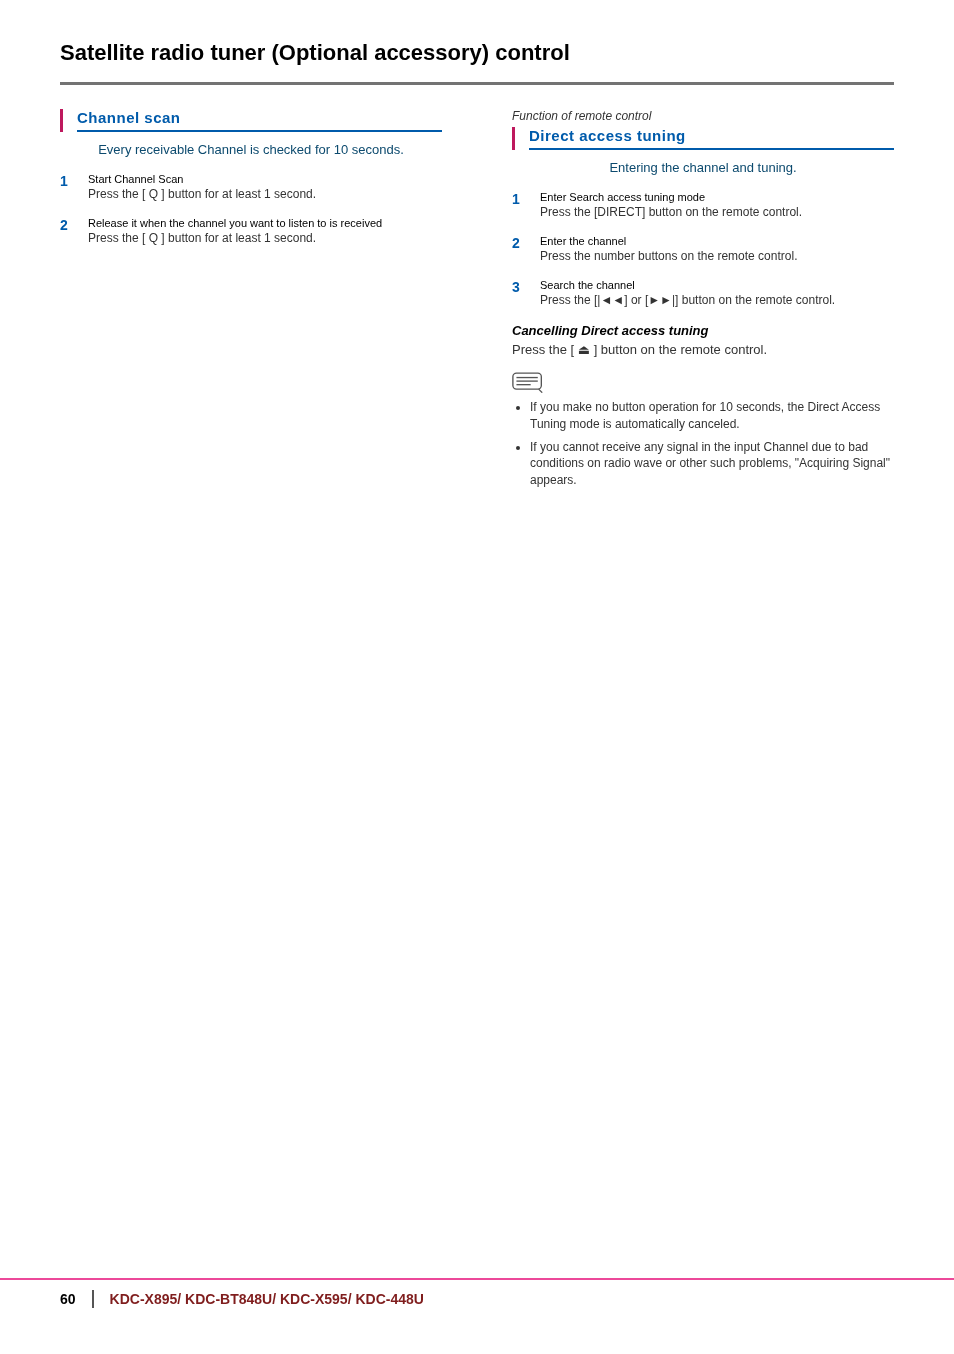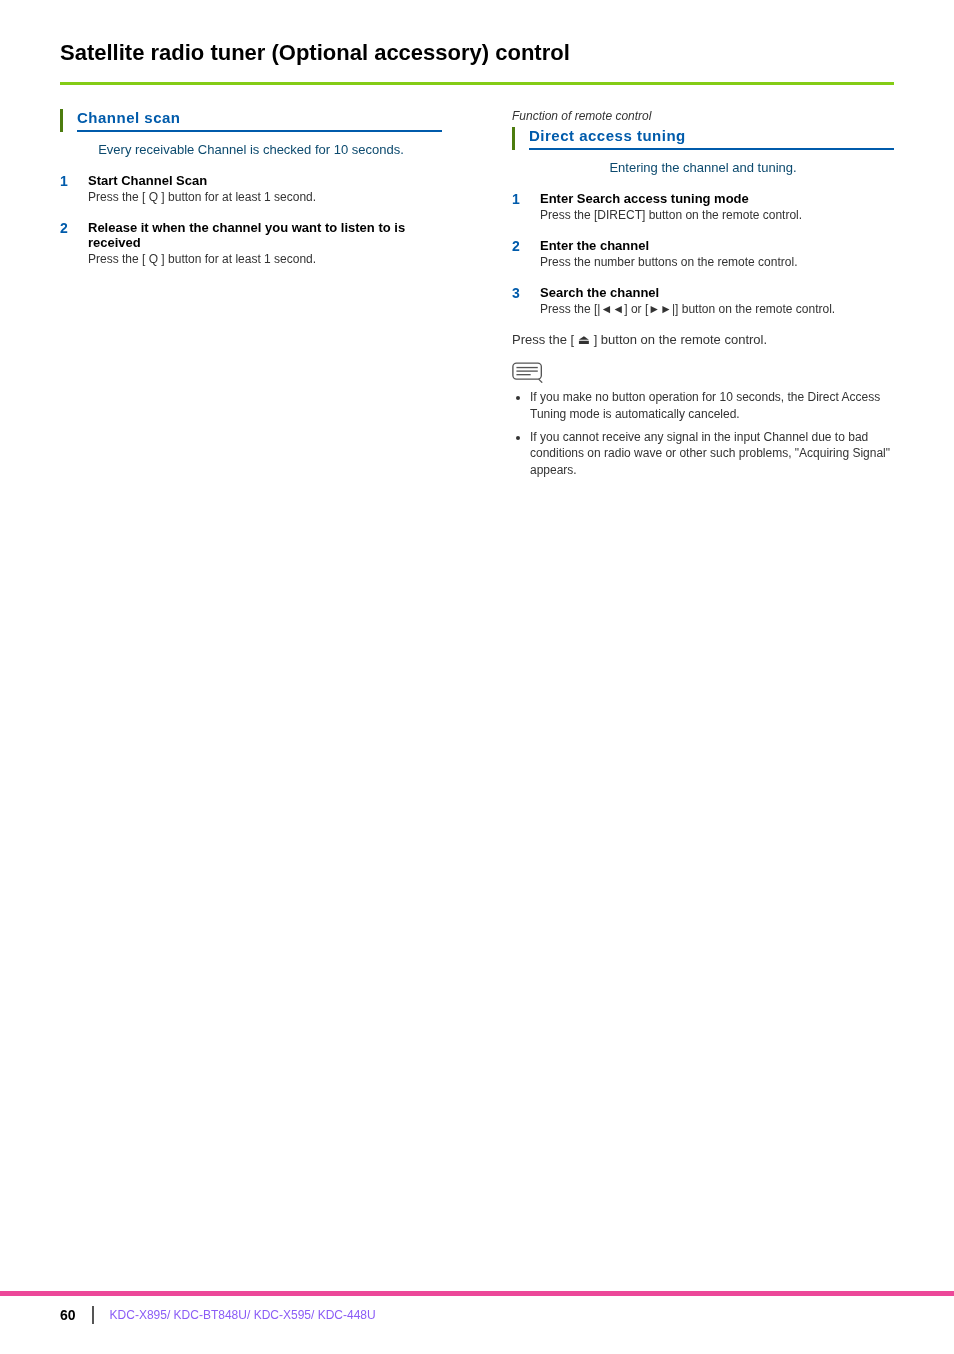--- a/index.html
+++ b/index.html
@@ -14,21 +14,21 @@
       color: #000000;
       width: 954px;
       min-height: 1354px;
       padding: 40px 60px 40px 60px;
     }
 
     .page-title {
       font-size: 22px;
       font-weight: bold;
       padding-bottom: 16px;
-      border-bottom: 3px solid #84cc16;
+      border-bottom: 3px solid #737373;
       margin-bottom: 24px;
     }
 
     .two-column {
       display: flex;
       gap: 40px;
     }
 
     .left-column {
       flex: 1;
@@ -82,22 +82,22 @@
       min-width: 20px;
       margin-right: 8px;
       margin-top: 0px;
     }
 
     .step-content {
       flex: 1;
     }
 
     .step-heading {
-      font-size: 13px;
-      font-weight: bold;
+      font-size: 11px;
+      font-weight: normal;
       margin-bottom: 2px;
     }
 
     .step-detail {
       font-size: 12px;
       color: #333;
     }
 
     .subsection-title {
       font-size: 13px;
@@ -138,47 +138,48 @@
     .notes-list li {
       margin-bottom: 6px;
       line-height: 1.4;
     }
 
     .footer {
       position: absolute;
       bottom: 30px;
       left: 0;
       right: 0;
-      padding: 0 60px;
+      padding: 16px 60px;
       display: flex;
       align-items: center;
-      border-top: 5px solid #ec4899;
+      border-top: 2px solid #ec4899;
       padding-top: 10px;
     }
 
     .footer-page {
       font-size: 14px;
       font-weight: bold;
       margin-right: 16px;
     }
 
     .footer-divider {
       width: 2px;
       height: 18px;
       background: #555;
       margin-right: 16px;
     }
 
     .footer-models {
-      font-size: 12px;
-      color: #8b5cf6;
+      font-size: 14px;
+      color: #7f1d1d;
+      font-weight: bold;
     }
 
     .left-border {
-      border-left: 3px solid #4d7c0f;
+      border-left: 3px solid #be185d;
       padding-left: 14px;
       margin-bottom: 4px;
     }
   </style>
 </head>
 <body>
 
 <div class="page-title">Satellite radio tuner (Optional accessory) control</div>
 
 <div class="two-column">
@@ -231,20 +232,21 @@
       </li>
       <li class="step-item">
         <span class="step-number">3</span>
         <div class="step-content">
           <div class="step-heading">Search the channel</div>
           <div class="step-detail">Press the [|◄◄] or [►►|] button on the remote control.</div>
         </div>
       </li>
     </ol>
 
+    <div class="subsection-title">Cancelling Direct access tuning</div>
     <div class="subsection-detail">Press the [ ⏏ ] button on the remote control.</div>
 
     <div class="note-icon">
       <svg viewBox="0 0 36 24" xmlns="http://www.w3.org/2000/svg">
         <rect x="1" y="2" width="32" height="18" rx="4" ry="4" fill="none" stroke="#555" stroke-width="1.5"></rect>
         <line x1="5" y1="7" x2="29" y2="7" stroke="#555" stroke-width="1.5"></line>
         <line x1="5" y1="11" x2="29" y2="11" stroke="#555" stroke-width="1.5"></line>
         <line x1="5" y1="15" x2="21" y2="15" stroke="#555" stroke-width="1.5"></line>
         <line x1="30" y1="20" x2="34" y2="24" stroke="#555" stroke-width="1.5"></line>
       </svg>

